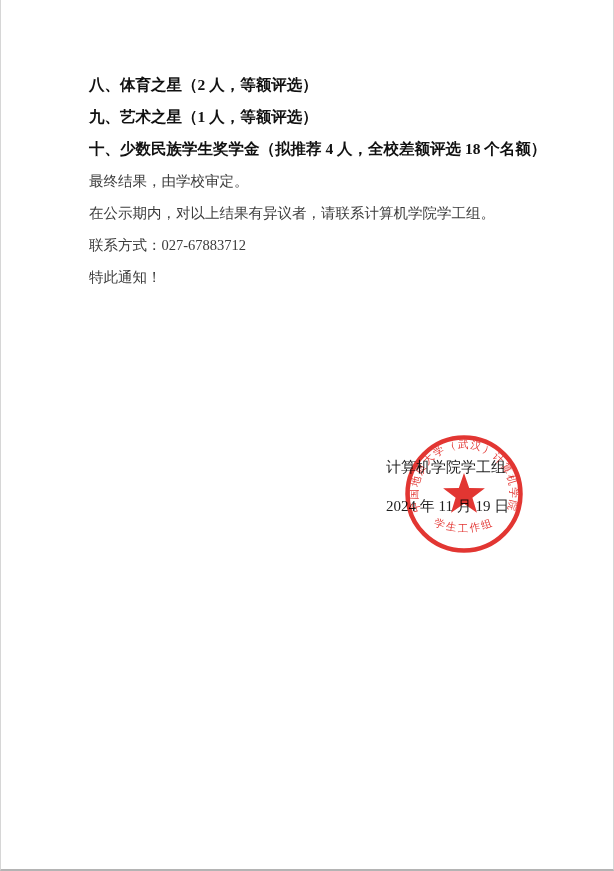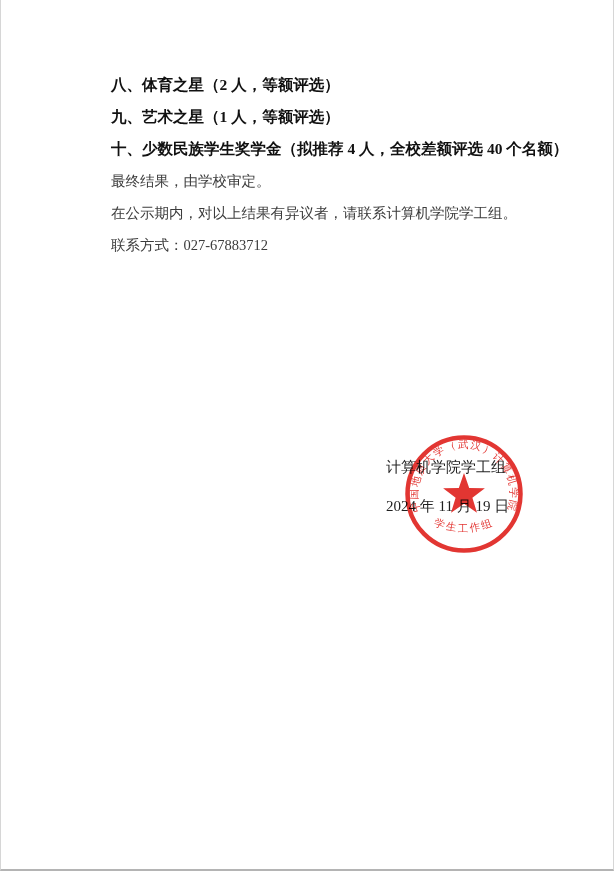--- a/index.html
+++ b/index.html
@@ -16,21 +16,20 @@
   }
   .doc{
     position:absolute;
     left:88px; right:55px; top:69px;
   }
   .line{
     height:32px; line-height:32px;
     white-space:pre;
     font-size:14.5px;
     color:#3b3b3b;
-    margin-left:22px;
   }
   .heading{
     font-size:15.5px;
     font-weight:bold;
     color:#111111;
   }
   .names{
     padding-left:29px;
     color:#4d4d4d;
   }
@@ -54,25 +53,26 @@
 </head>
 <body>
 
 <div class="page">
   <div class="doc">
 
     <div class="line heading">八、体育之星（2 人，等额评选）</div>
 
     <div class="line heading">九、艺术之星（1 人，等额评选）</div>
 
-    <div class="line heading">十、少数民族学生奖学金（拟推荐 4 人，全校差额评选 40 个名额）</div>
+    <div class="line heading">十、少数民族学生奖学金（拟推荐 4 人，全校差额评选 18 个名额）</div>
 
     <div class="line">最终结果，由学校审定。</div>
     <div class="line">在公示期内，对以上结果有异议者，请联系计算机学院学工组。</div>
     <div class="line">联系方式：027-67883712</div>
+    <div class="line">特此通知！</div>
 
   </div>
 
   <div class="sig sig-org">计算机学院学工组</div>
   <div class="sig sig-date">2024 年 11 月 19 日</div>
 
   <svg class="seal" viewBox="-75 -75 150 150" xmlns="http://www.w3.org/2000/svg">
     <circle r="56.5" fill="none" stroke-width="4.5" stroke="#e02420"></circle>
     <path id="sealTopArc" d="M -40 24 A 46.5 46.5 0 1 1 40 24" fill="none"></path>
     <text font-size="10.5" letter-spacing="1.5" font-family="Liberation Serif, DejaVu Serif, serif" fill="#e02420">

